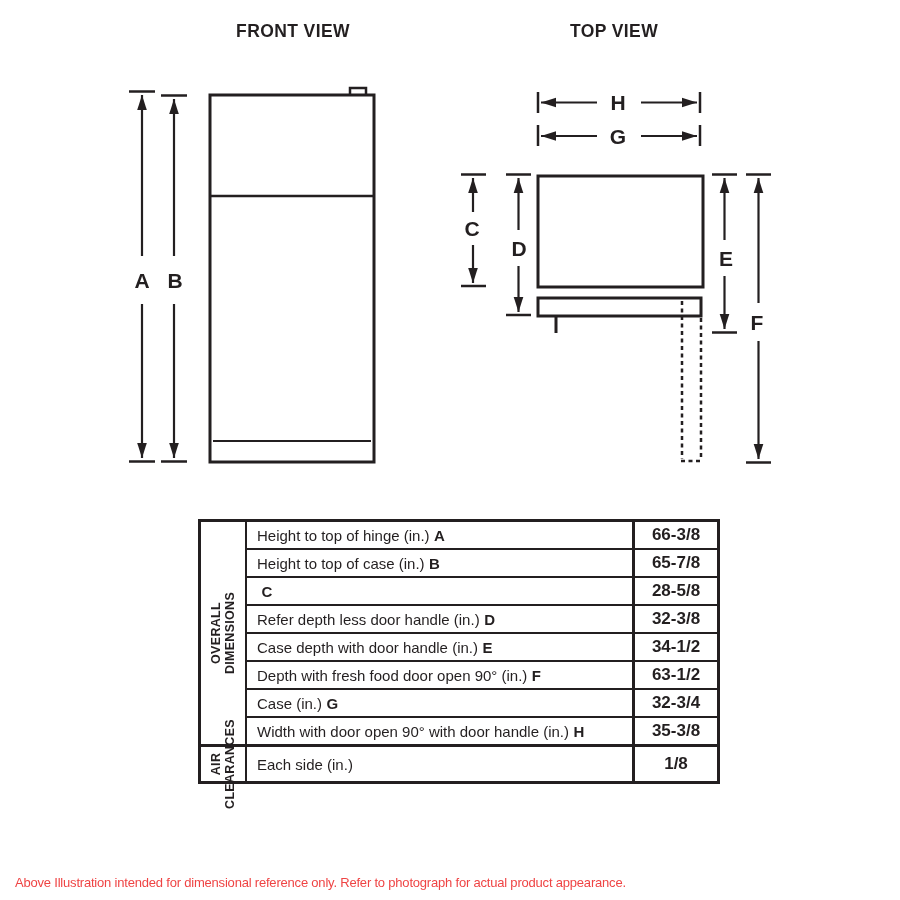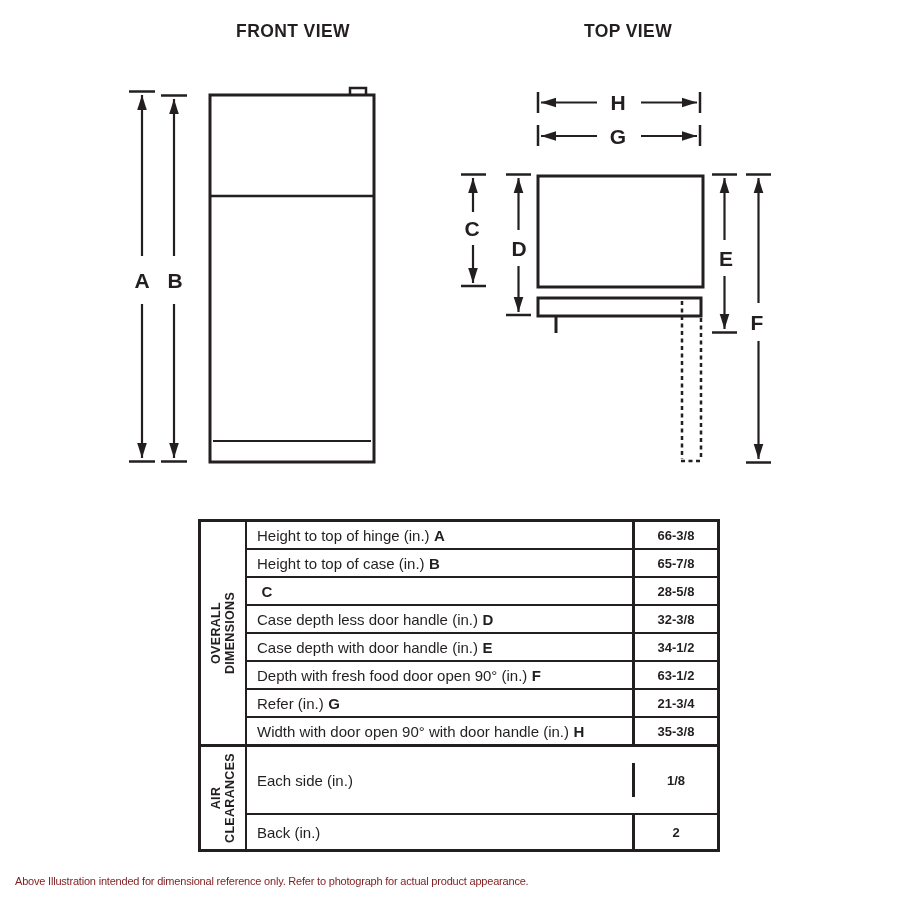--- a/index.html
+++ b/index.html
@@ -25,32 +25,32 @@
   .section.air{border-top:3px solid #231f20;}
   .vcell{width:44px;border-right:2px solid #231f20;position:relative;flex:none;}
   .vtext{
     position:absolute;left:50%;top:50%;
     transform:translate(-50%,-50%) rotate(-90deg);
     font-weight:bold;font-size:12.5px;line-height:1.15;letter-spacing:.3px;
     white-space:pre-line;text-align:center;
   }
   .rows{flex:1;display:flex;flex-direction:column;min-width:0;}
   .row{display:flex;height:26px;justify-content:space-between;}
-  .section.air .row{height:34px;margin-top:16px;}
+  .section.air .row{height:34px;}
   .row + .row{border-top:2px solid #231f20;}
   .cell{display:flex;align-items:center;box-sizing:border-box;}
   .cell.label{flex:1;padding-left:10px;font-size:15px;white-space:nowrap;overflow:hidden;}
   .cell.label .ltr{font-weight:bold;margin-left:4.5px;}
   .cell.value{
     width:85px;flex:none;border-left:3px solid #231f20;
-    justify-content:center;font-weight:bold;font-size:13px;
+    justify-content:center;font-weight:bold;font-size:17px;
   }
   .footer-note{
     position:absolute;left:15px;top:875px;width:880px;
-    font-size:11px;letter-spacing:-0.2px;color:#7f1d1d;white-space:nowrap;
+    font-size:13px;letter-spacing:-0.2px;color:#ef4444;white-space:nowrap;
   }
 </style>
 </head>
 <body>
 
 <div class="canvas">
 
   <svg class="linework" width="900" height="900" viewBox="0 0 900 900">
     <defs>
       <marker id="arr" markerUnits="userSpaceOnUse" markerWidth="18" markerHeight="12" viewBox="0 0 18 12" refX="16" refY="6" orient="auto">
@@ -117,21 +117,21 @@
       <line x1="724.5" y1="276" x2="724.5" y2="329" stroke-width="2.2" marker-end="url(#arr)"></line>
 
       <line x1="746" y1="174.5" x2="771" y2="174.5" stroke-width="2.5"></line>
       <line x1="746" y1="462.5" x2="771" y2="462.5" stroke-width="2.5"></line>
       <line x1="758.5" y1="303" x2="758.5" y2="178" stroke-width="2.2" marker-end="url(#arr)"></line>
       <line x1="758.5" y1="341" x2="758.5" y2="459" stroke-width="2.2" marker-end="url(#arr)"></line>
     </g>
   </svg>
 
   <div class="view-title" style="left:293px;top:21px;">FRONT VIEW</div>
-  <div class="view-title" style="left:628px;top:21px;">TOP VIEW</div>
+  <div class="view-title" style="left:614px;top:21px;">TOP VIEW</div>
 
   <div class="dim-label" style="left:142px;top:280px;">A</div>
   <div class="dim-label" style="left:175px;top:280px;">B</div>
   <div class="dim-label" style="left:472px;top:228px;">C</div>
   <div class="dim-label" style="left:519px;top:248px;">D</div>
   <div class="dim-label" style="left:726px;top:258px;">E</div>
   <div class="dim-label" style="left:757px;top:322px;">F</div>
   <div class="dim-label" style="left:618px;top:102px;">H</div>
   <div class="dim-label" style="left:618px;top:136px;">G</div>
 
@@ -158,45 +158,45 @@
           <div class="cell value">65-7/8</div>
         </div>
         <div class="row">
           <div class="cell label">
               <span class="ltr">C</span>
             </div>
           <div class="cell value">28-5/8</div>
         </div>
         <div class="row">
           <div class="cell label">
-              <span>Case depth less door handle (in.)</span>
+              <span>Refer depth less door handle (in.)</span>
               <span class="ltr">D</span>
             </div>
           <div class="cell value">32-3/8</div>
         </div>
         <div class="row">
           <div class="cell label">
               <span>Case depth with door handle (in.)</span>
               <span class="ltr">E</span>
             </div>
           <div class="cell value">34-1/2</div>
         </div>
         <div class="row">
           <div class="cell label">
               <span>Depth with fresh food door open 90° (in.)</span>
               <span class="ltr">F</span>
             </div>
           <div class="cell value">63-1/2</div>
         </div>
         <div class="row">
           <div class="cell label">
-              <span>Refer (in.)</span>
+              <span>Case (in.)</span>
               <span class="ltr">G</span>
             </div>
-          <div class="cell value">21-3/4</div>
+          <div class="cell value">32-3/4</div>
         </div>
         <div class="row">
           <div class="cell label">
               <span>Width with door open 90° with door handle (in.)</span>
               <span class="ltr">H</span>
             </div>
           <div class="cell value">35-3/8</div>
         </div>
       </div>
     </div>
@@ -206,26 +206,20 @@
         <div class="vtext">AIR
 CLEARANCES</div>
       </div>
       <div class="rows">
         <div class="row">
           <div class="cell label">
               <span>Each side (in.)</span>
             </div>
           <div class="cell value">1/8</div>
         </div>
-        <div class="row">
-          <div class="cell label">
-              <span>Back (in.)</span>
-            </div>
-          <div class="cell value">2</div>
-        </div>
       </div>
     </div>
 
   </div>
 
   <div class="footer-note">Above Illustration intended for dimensional reference only. Refer to photograph for actual product appearance.</div>
 
 </div>
 
 </body></html>

